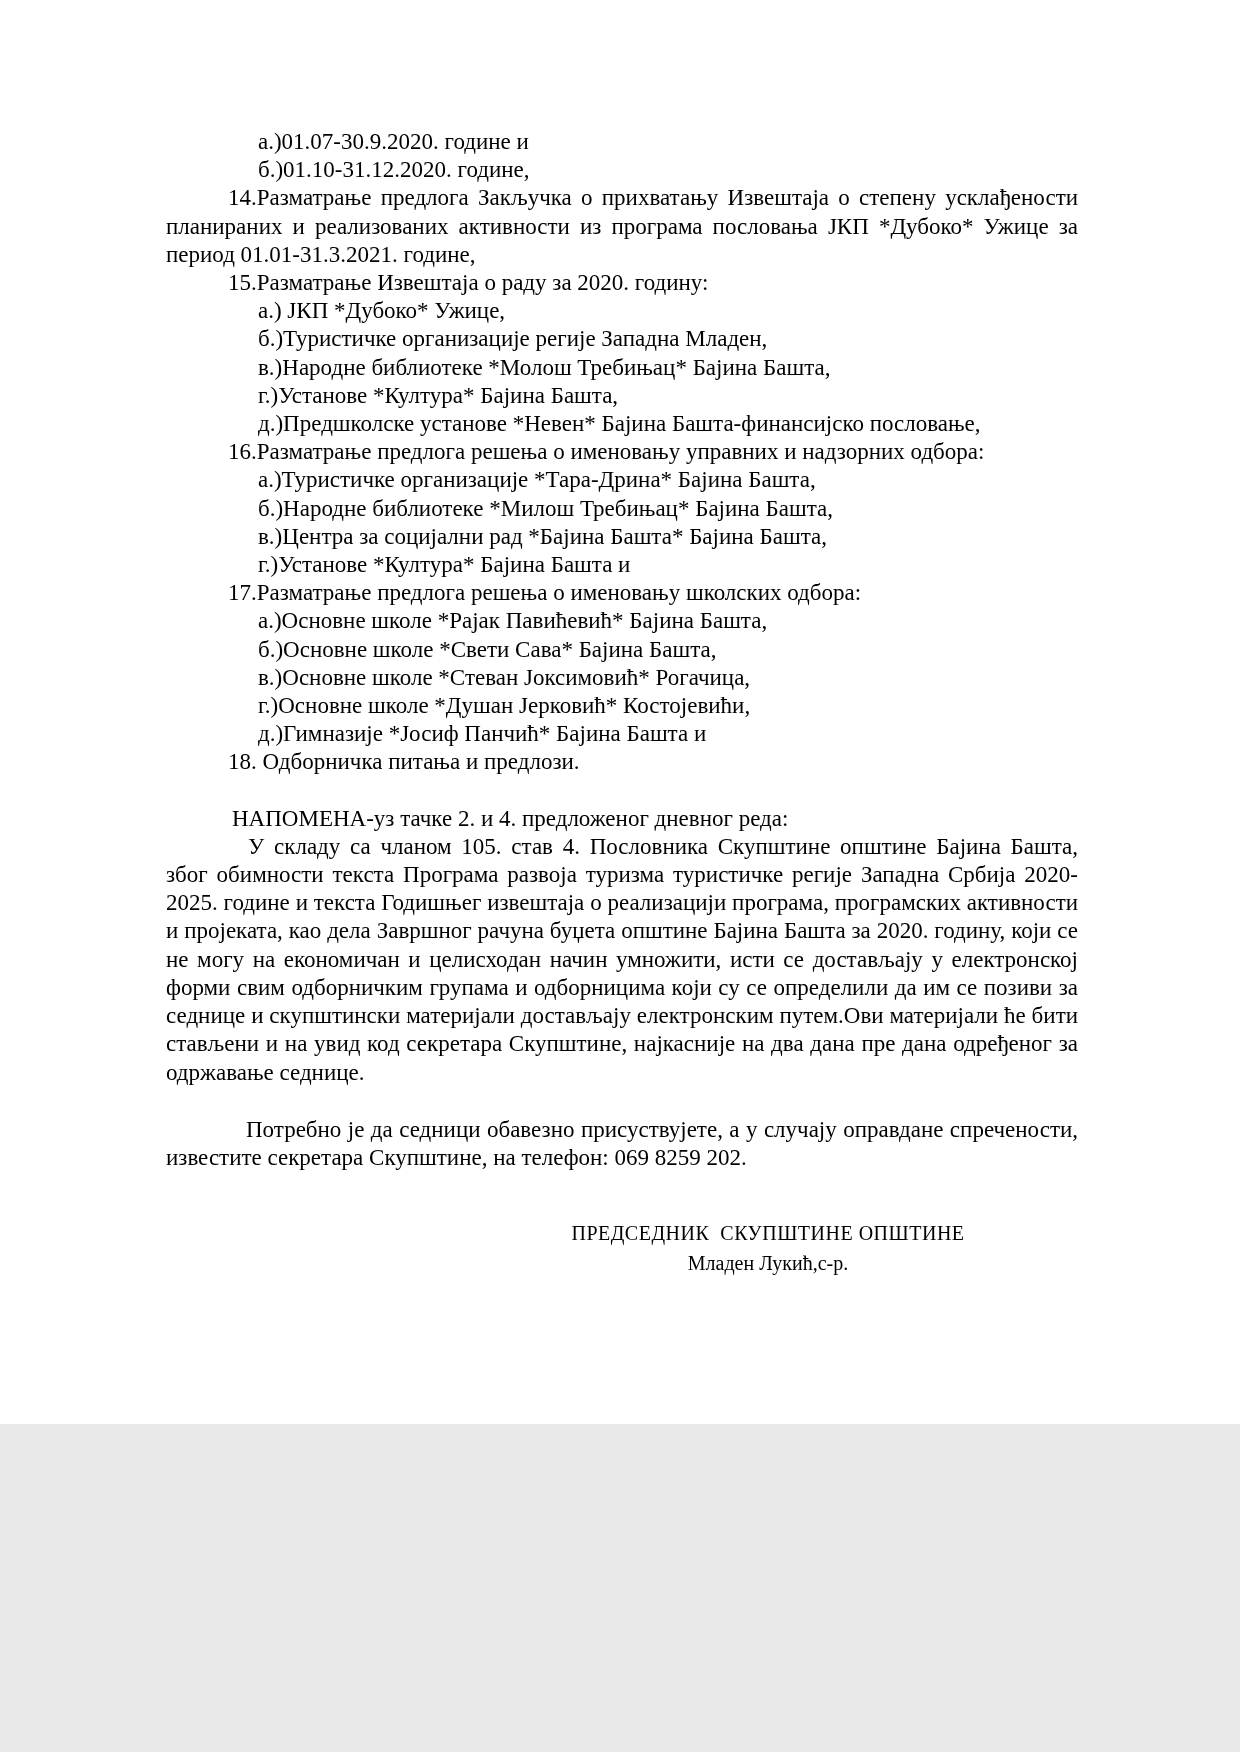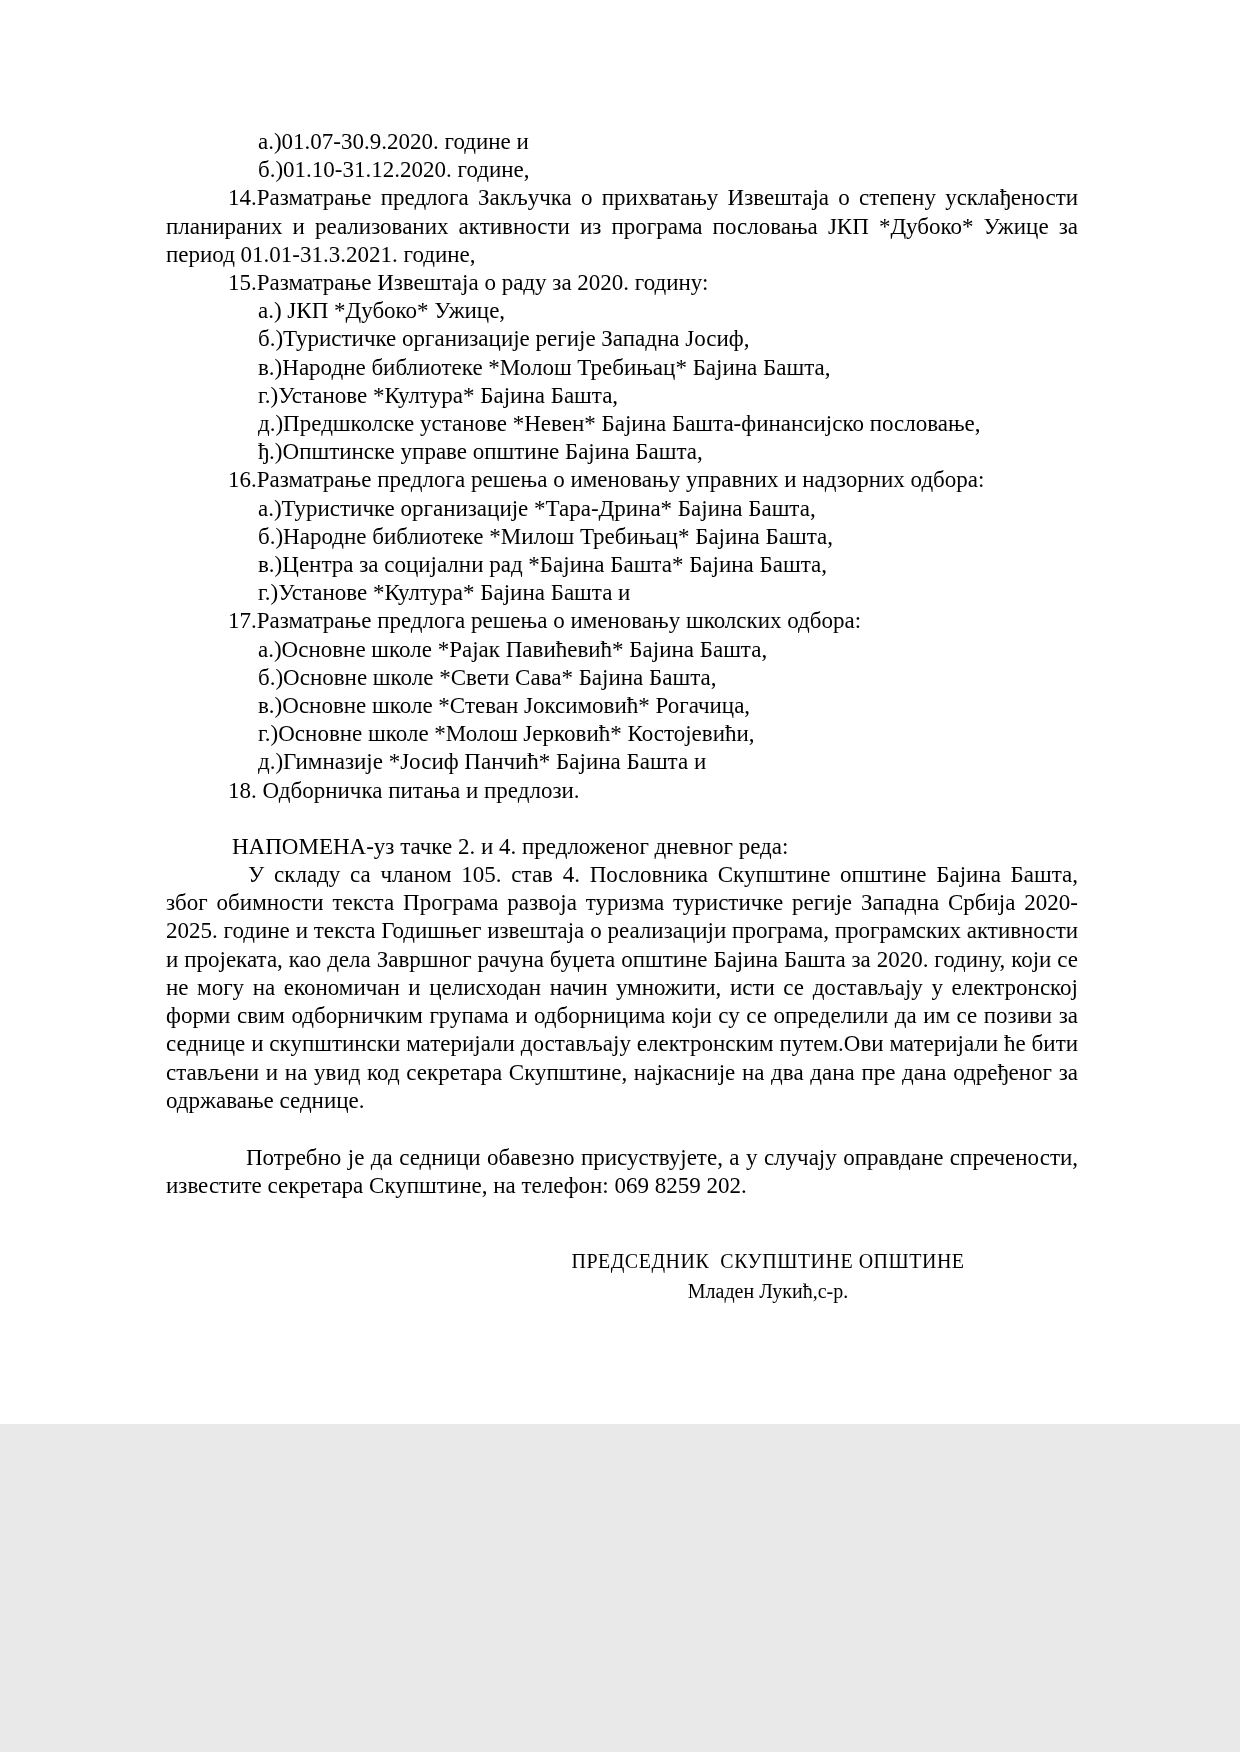--- a/index.html
+++ b/index.html
@@ -61,35 +61,34 @@
 <body>
 
 <div class="page">
   <div class="text-block">
 
     <div class="line sub">а.)01.07-30.9.2020. године и</div>
     <div class="line sub">б.)01.10-31.12.2020. године,</div>
     <p class="wrap">14.Разматрање предлога Закључка о прихватању Извештаја о степену усклађености планираних и реализованих активности из програма пословања ЈКП *Дубоко* Ужице за период 01.01-31.3.2021. године,</p>
     <div class="line num">15.Разматрање Извештаја о раду за 2020. годину:</div>
     <div class="line sub">а.) ЈКП *Дубоко* Ужице,</div>
-    <div class="line sub">б.)Туристичке организације регије Западна Јосиф,</div>
+    <div class="line sub">б.)Туристичке организације регије Западна Младен,</div>
     <div class="line sub">в.)Народне библиотеке *Молош Требињац* Бајина Башта,</div>
     <div class="line sub">г.)Установе *Култура* Бајина Башта,</div>
     <div class="line sub">д.)Предшколске установе *Невен* Бајина Башта-финансијско пословање,</div>
-    <div class="line sub">ђ.)Општинске управе општине Бајина Башта,</div>
     <div class="line num">16.Разматрање предлога решења о именовању управних и надзорних одбора:</div>
     <div class="line sub">а.)Туристичке организације *Тара-Дрина* Бајина Башта,</div>
     <div class="line sub">б.)Народне библиотеке *Милош Требињац* Бајина Башта,</div>
     <div class="line sub">в.)Центра за социјални рад *Бајина Башта* Бајина Башта,</div>
     <div class="line sub">г.)Установе *Култура* Бајина Башта и</div>
     <div class="line num">17.Разматрање предлога решења о именовању школских одбора:</div>
     <div class="line sub">а.)Основне школе *Рајак Павићевић* Бајина Башта,</div>
     <div class="line sub">б.)Основне школе *Свети Сава* Бајина Башта,</div>
     <div class="line sub">в.)Основне школе *Стеван Јоксимовић* Рогачица,</div>
-    <div class="line sub">г.)Основне школе *Молош Јерковић* Костојевићи,</div>
+    <div class="line sub">г.)Основне школе *Душан Јерковић* Костојевићи,</div>
     <div class="line sub">д.)Гимназије *Јосиф Панчић* Бајина Башта и</div>
     <div class="line num">18. Одборничка питања и предлози.</div>
 
     <div class="note-heading">НАПОМЕНА-уз тачке 2. и 4. предложеног дневног реда:</div>
     <p class="para note-body">У складу са чланом 105. став 4. Пословника Скупштине општине Бајина Башта, због обимности текста Програма развоја туризма туристичке регије Западна Србија 2020-2025. године и текста Годишњег извештаја о реализацији програма, програмских активности и пројеката, као дела Завршног рачуна буџета општине Бајина Башта за 2020. годину, који се не могу на економичан и целисходан начин умножити, исти се достављају у електронској форми свим одборничким групама и одборницима који су се определили да им се позиви за седнице и скупштински материјали достављају електронским путем.Ови материјали ће бити стављени и на увид код секретара Скупштине, најкасније на два дана пре дана одређеног за одржавање седнице.</p>
 
     <p class="para attendance">Потребно је да седници обавезно присуствујете, а у случају оправдане спречености, известите секретара Скупштине, на телефон: 069 8259 202.</p>
 
     <div class="signature">
       <div class="sig-title">ПРЕДСЕДНИК  СКУПШТИНЕ ОПШТИНЕ</div>

